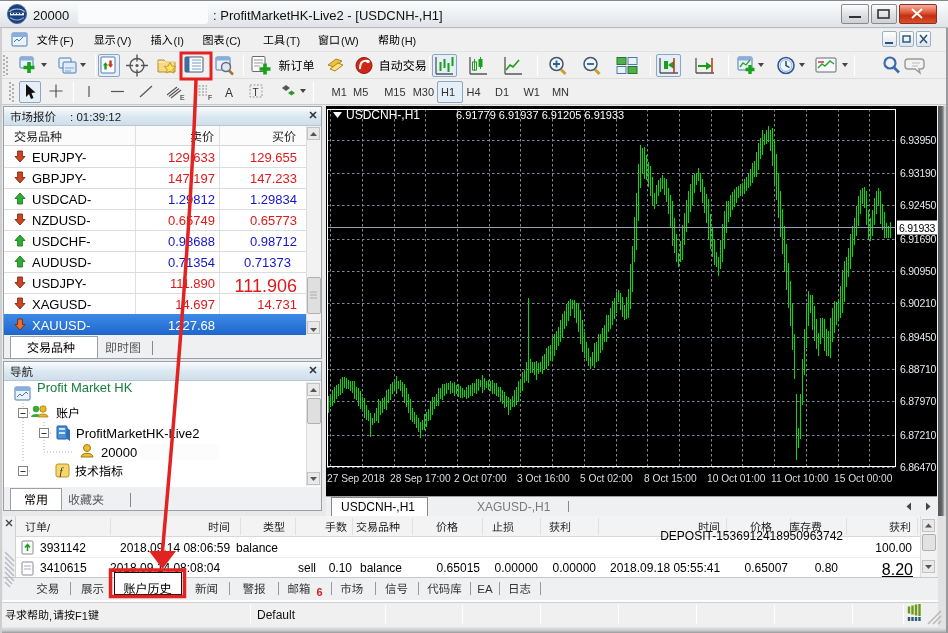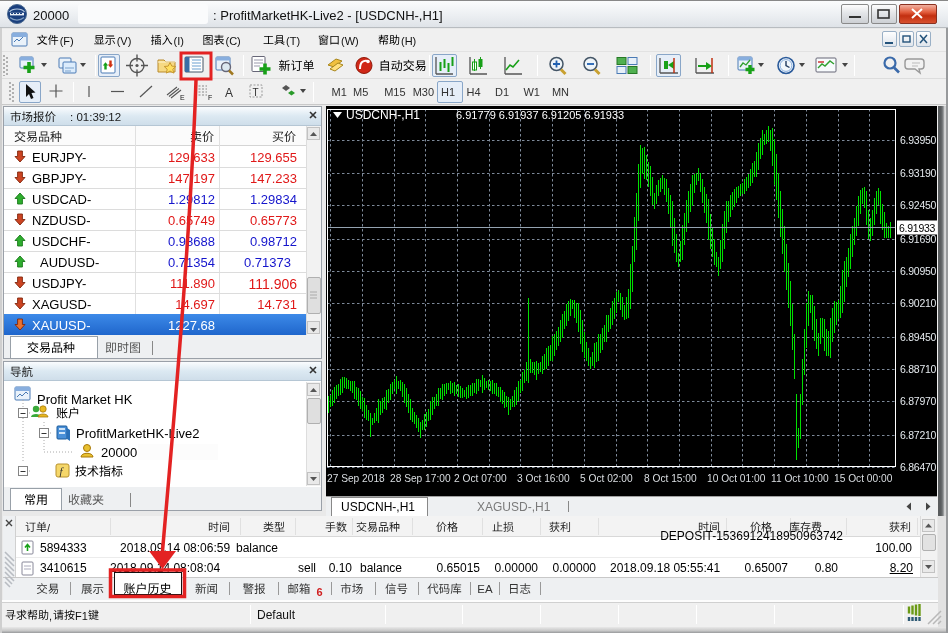--- a/index.html
+++ b/index.html
@@ -64,45 +64,45 @@
 <div class="abs" style="left:297px;top:191.5px;font-size:13px;color:#1515cc;white-space:nowrap;transform:translateX(-100%);">1.29834</div>
 <div class="abs" style="left:4px;top:230px;width:317px;height:1px;background:#dcdcdc"></div>
 <div class="abs" style="left:32px;top:212.5px;font-size:13px;color:#000;white-space:nowrap;">NZDUSD-</div>
 <div class="abs" style="left:215px;top:212.5px;font-size:13px;color:#e01818;white-space:nowrap;transform:translateX(-100%);">0.65749</div>
 <div class="abs" style="left:297px;top:212.5px;font-size:13px;color:#e01818;white-space:nowrap;transform:translateX(-100%);">0.65773</div>
 <div class="abs" style="left:4px;top:251px;width:317px;height:1px;background:#dcdcdc"></div>
 <div class="abs" style="left:32px;top:233.5px;font-size:13px;color:#000;white-space:nowrap;">USDCHF-</div>
 <div class="abs" style="left:215px;top:233.5px;font-size:13px;color:#1515cc;white-space:nowrap;transform:translateX(-100%);">0.98688</div>
 <div class="abs" style="left:297px;top:233.5px;font-size:13px;color:#1515cc;white-space:nowrap;transform:translateX(-100%);">0.98712</div>
 <div class="abs" style="left:4px;top:272px;width:317px;height:1px;background:#dcdcdc"></div>
-<div class="abs" style="left:40px;top:254.5px;font-size:13px;color:#000;white-space:nowrap;">AUDUSD-</div>
+<div class="abs" style="left:32px;top:254.5px;font-size:13px;color:#000;white-space:nowrap;">AUDUSD-</div>
 <div class="abs" style="left:215px;top:254.5px;font-size:13px;color:#1515cc;white-space:nowrap;transform:translateX(-100%);">0.71354</div>
 <div class="abs" style="left:291px;top:254.5px;font-size:13px;color:#1515cc;white-space:nowrap;transform:translateX(-100%);">0.71373</div>
 <div class="abs" style="left:4px;top:293px;width:317px;height:1px;background:#dcdcdc"></div>
 <div class="abs" style="left:32px;top:275.5px;font-size:13px;color:#000;white-space:nowrap;">USDJPY-</div>
 <div class="abs" style="left:215px;top:275.5px;font-size:13px;color:#e01818;white-space:nowrap;transform:translateX(-100%);">111.890</div>
-<div class="abs" style="left:297px;top:275.5px;font-size:14px;color:#e01818;white-space:nowrap;transform:translateX(-100%);">111.906</div>
+<div class="abs" style="left:297px;top:275.5px;font-size:18px;color:#e01818;white-space:nowrap;transform:translateX(-100%);">111.906</div>
 <div class="abs" style="left:4px;top:314px;width:317px;height:1px;background:#dcdcdc"></div>
 <div class="abs" style="left:32px;top:296.5px;font-size:13px;color:#000;white-space:nowrap;">XAGUSD-</div>
 <div class="abs" style="left:215px;top:296.5px;font-size:13px;color:#e01818;white-space:nowrap;transform:translateX(-100%);">14.697</div>
 <div class="abs" style="left:297px;top:296.5px;font-size:13px;color:#e01818;white-space:nowrap;transform:translateX(-100%);">14.731</div>
 <div class="abs" style="left:4px;top:314px;width:317px;height:21px;background:linear-gradient(180deg,#3d8ae8,#1f66cc)"></div>
 <div class="abs" style="left:32px;top:317.5px;font-size:13px;color:#fff;white-space:nowrap;">XAUUSD-</div>
 <div class="abs" style="left:215px;top:317.5px;font-size:13px;color:#fff;white-space:nowrap;transform:translateX(-100%);">1227.68</div>
 <div class="abs" style="left:297px;top:317.5px;font-size:13px;color:#fff;white-space:nowrap;transform:translateX(-100%);margin-top:26px;">1228.15</div>
 <div class="abs" style="left:306px;top:126px;width:15px;height:209px;background:#f2f2f2;border-left:1px solid #ddd"></div>
 <div class="abs" style="left:307px;top:127px;width:13px;height:13px;background:#e9e9e9;border:1px solid #c2c2c2"></div>
 <div class="abs" style="left:307px;top:321px;width:13px;height:13px;background:#e9e9e9;border:1px solid #c2c2c2"></div>
 <div class="abs" style="left:306.5px;top:277px;width:14px;height:37px;background:#dfdfdf;border:1px solid #b0b0b0;border-radius:2px"></div>
 <div class="abs" style="left:3px;top:335px;width:319px;height:24px;background:#eef0f2;border:1px solid #9aa0a8;border-top:none"></div>
 <div class="abs" style="left:10px;top:336px;width:88px;height:22px;background:#fff;border:1px solid #98a0a8;border-bottom:none"></div>
 <div class="abs" style="left:152px;top:341px;width:1px;height:14px;background:#888"></div>
 <div class="abs" style="left:3px;top:361px;width:319px;height:150px;background:#fff;border:1px solid #9aa0a8"></div>
 <div class="abs" style="left:4px;top:362px;width:317px;height:19px;background:linear-gradient(180deg,#fafcfe,#dce9f2 50%,#cfdeea);border-bottom:1px solid #b5c6d4"></div>
-<div class="abs" style="left:37px;top:392px;font-size:13px;color:#000000;white-space:nowrap;">Profit Market HK</div>
+<div class="abs" style="left:37px;top:380px;font-size:13px;color:#15803d;white-space:nowrap;">Profit Market HK</div>
 <div class="abs" style="left:76px;top:425.5px;font-size:13px;color:#000;white-space:nowrap;">ProfitMarketHK-Live2</div>
 <div class="abs" style="left:101px;top:444.5px;font-size:13px;color:#000;white-space:nowrap;">20000</div>
 <div class="abs" style="left:138px;top:444px;width:80px;height:16px;background:#fcfcfc"></div>
 <div class="abs" style="left:306px;top:382px;width:15px;height:104px;background:#f2f2f2;border-left:1px solid #ddd"></div>
 <div class="abs" style="left:307px;top:383px;width:13px;height:13px;background:#e9e9e9;border:1px solid #c2c2c2"></div>
 <div class="abs" style="left:307px;top:472px;width:13px;height:13px;background:#e9e9e9;border:1px solid #c2c2c2"></div>
 <div class="abs" style="left:306.5px;top:398px;width:14px;height:26px;background:#dfdfdf;border:1px solid #b0b0b0;border-radius:2px"></div>
 <div class="abs" style="left:3px;top:487px;width:319px;height:24px;background:#eef0f2;border:1px solid #9aa0a8;border-top:none"></div>
 <div class="abs" style="left:10px;top:488px;width:52px;height:22px;background:#fff;border:1px solid #98a0a8;border-bottom:none"></div>
 <div class="abs" style="left:130px;top:493px;width:1px;height:14px;background:#888"></div>
@@ -122,37 +122,37 @@
 <div class="abs" style="left:412px;top:518px;width:1px;height:17px;background:#e0e0e0"></div>
 <div class="abs" style="left:482px;top:518px;width:1px;height:17px;background:#e0e0e0"></div>
 <div class="abs" style="left:540px;top:518px;width:1px;height:17px;background:#e0e0e0"></div>
 <div class="abs" style="left:598px;top:518px;width:1px;height:17px;background:#e0e0e0"></div>
 <div class="abs" style="left:726px;top:518px;width:1px;height:17px;background:#e0e0e0"></div>
 <div class="abs" style="left:790px;top:518px;width:1px;height:17px;background:#e0e0e0"></div>
 <div class="abs" style="left:846px;top:518px;width:1px;height:17px;background:#e0e0e0"></div>
 <div class="abs" style="left:917px;top:518px;width:1px;height:17px;background:#e0e0e0"></div>
 <div class="abs" style="left:47px;top:521.76px;font-size:11px;color:#222;white-space:nowrap;"> /</div>
 <div class="abs" style="left:16px;top:537px;width:915px;height:21px;border-bottom:1px solid #ececec"></div>
-<div class="abs" style="left:40px;top:540.5px;font-size:12px;color:#000;white-space:nowrap;">5894333</div>
+<div class="abs" style="left:40px;top:540.5px;font-size:12px;color:#000;white-space:nowrap;">3931142</div>
 <div class="abs" style="left:120px;top:540.5px;font-size:12px;color:#000;white-space:nowrap;">2018.09.14 08:06:59</div>
 <div class="abs" style="left:236px;top:540.5px;font-size:12px;color:#000;white-space:nowrap;">balance</div>
 <div class="abs" style="left:843px;top:529px;font-size:12px;color:#000;white-space:nowrap;transform:translateX(-100%);">DEPOSIT-1536912418950963742</div>
 <div class="abs" style="left:912px;top:540.5px;font-size:12px;color:#000;white-space:nowrap;transform:translateX(-100%);">100.00</div>
 <div class="abs" style="left:40px;top:561px;font-size:12px;color:#000;white-space:nowrap;">3410615</div>
 <div class="abs" style="left:110px;top:561px;font-size:12px;color:#000;white-space:nowrap;">2018.09.14 08:08:04</div>
 <div class="abs" style="left:298px;top:561px;font-size:12px;color:#000;white-space:nowrap;">sell</div>
 <div class="abs" style="left:352px;top:561px;font-size:12px;color:#000;white-space:nowrap;transform:translateX(-100%);">0.10</div>
 <div class="abs" style="left:360px;top:561px;font-size:12px;color:#000;white-space:nowrap;">balance</div>
 <div class="abs" style="left:480px;top:561px;font-size:12px;color:#000;white-space:nowrap;transform:translateX(-100%);">0.65015</div>
 <div class="abs" style="left:538px;top:561px;font-size:12px;color:#000;white-space:nowrap;transform:translateX(-100%);">0.00000</div>
 <div class="abs" style="left:596px;top:561px;font-size:12px;color:#000;white-space:nowrap;transform:translateX(-100%);">0.00000</div>
 <div class="abs" style="left:610px;top:561px;font-size:12px;color:#000;white-space:nowrap;">2018.09.18 05:55:41</div>
 <div class="abs" style="left:788px;top:561px;font-size:12px;color:#000;white-space:nowrap;transform:translateX(-100%);">0.65007</div>
 <div class="abs" style="left:838px;top:561px;font-size:12px;color:#000;white-space:nowrap;transform:translateX(-100%);">0.80</div>
-<div class="abs" style="left:913px;top:561px;font-size:12px;color:#000;white-space:nowrap;transform:translateX(-100%);text-decoration:underline;">8.20</div>
+<div class="abs" style="left:913px;top:561px;font-size:16px;color:#000;white-space:nowrap;transform:translateX(-100%);text-decoration:underline;">8.20</div>
 <div class="abs" style="left:920px;top:516px;width:17px;height:61px;background:#f2f2f2;border-left:1px solid #ddd"></div>
 <div class="abs" style="left:922px;top:519px;width:13px;height:13px;background:#e9e9e9;border:1px solid #c2c2c2"></div>
 <div class="abs" style="left:921.5px;top:534px;width:14px;height:17px;background:#e2e2e2;border:1px solid #b0b0b0;border-radius:2px"></div>
 <div class="abs" style="left:922px;top:560px;width:13px;height:13px;background:#e9e9e9;border:1px solid #c2c2c2"></div>
 <div class="abs" style="left:3px;top:577px;width:943px;height:23px;background:#eef0f2;border-top:1px solid #c8c8c8"></div>
 <div class="abs" style="left:114px;top:572px;width:67.5px;height:23px;background:#fff;border:1.5px solid #111"></div>
 <div class="abs" style="left:477.3px;top:583px;font-size:11.5px;color:#333;white-space:nowrap;">EA</div>
 <div class="abs" style="left:316.5px;top:586px;font-size:11px;color:#d02020;white-space:nowrap;font-weight:bold">6</div>
 <div class="abs" style="left:69.5px;top:582px;width:1px;height:13px;background:#999"></div>
 <div class="abs" style="left:229px;top:582px;width:1px;height:13px;background:#999"></div>

